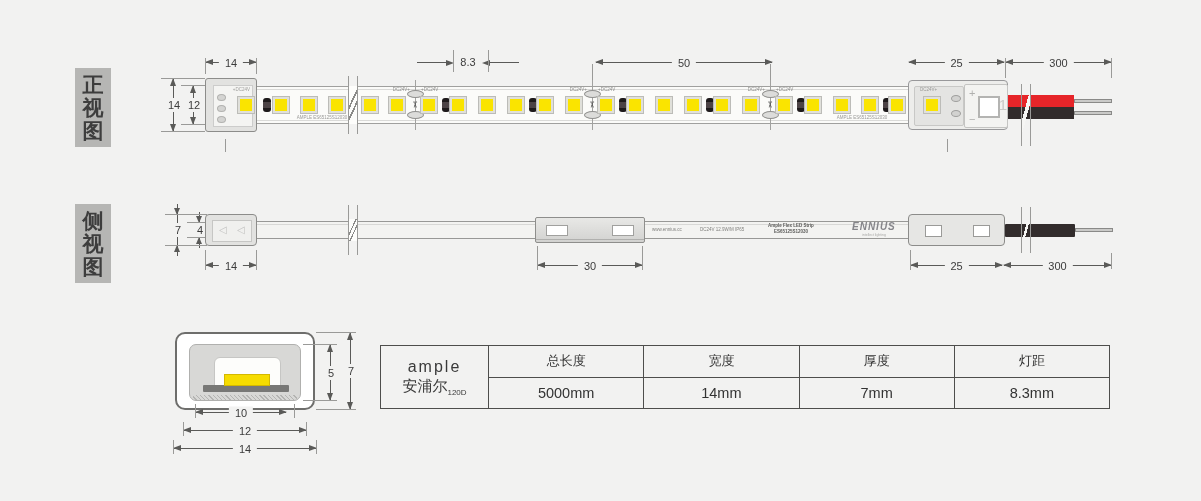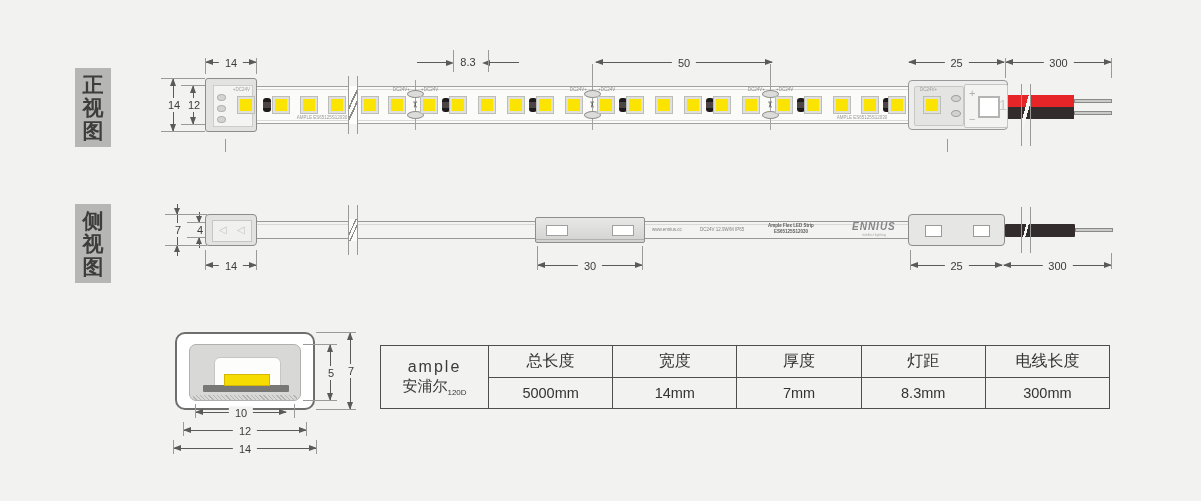--- a/index.html
+++ b/index.html
@@ -93,21 +93,21 @@
   .cs-chip{position:absolute;left:224px;top:374px;width:46px;height:12px;background:#f6dc00;border:1px solid #d4b800;box-sizing:border-box;}
   
   .spec-table{position:absolute;left:380px;top:345px;width:730px;height:64px;display:flex;border:1px solid #4e4e4c;box-sizing:border-box;color:#333;background:#f2f2f1;}
   .brand-cell{width:107px;border-right:1px solid #4e4e4c;display:flex;flex-direction:column;align-items:center;justify-content:center;gap:1px;}
   .brand-latin{font-size:16px;letter-spacing:2px;color:#3a3a3a;}
   .brand-cn{font-size:15px;color:#3a3a3a;}
   .brand-cn sub{font-size:8px;}
   #spec-cols{flex:1;display:flex;}
   .scol{flex:1;display:flex;flex-direction:column;border-left:1px solid #4e4e4c;}
   .scol:first-child{border-left:none;}
-  .scol .th{height:31px;border-bottom:1px solid #4e4e4c;display:flex;align-items:center;justify-content:center;font-size:16px;}
+  .scol .th{height:31px;border-bottom:1px solid #4e4e4c;display:flex;align-items:center;justify-content:center;font-size:13px;}
   .scol .td{height:31px;display:flex;align-items:center;justify-content:center;font-size:14.5px;}
 </style>
 </head>
 <body>
 
 <div class="screen">
 
   <div class="vlabel" style="top:204px">侧视图</div>
   <div class="vlabel" style="top:68px">正视图</div>
 
@@ -370,20 +370,16 @@
           <div class="td">14mm</div>
         </div>
         <div class="scol">
           <div class="th">厚度</div>
           <div class="td">7mm</div>
         </div>
         <div class="scol">
           <div class="th">灯距</div>
           <div class="td">8.3mm</div>
         </div>
-        <div class="scol">
-          <div class="th">电线长度</div>
-          <div class="td">300mm</div>
-        </div>
       </div>
   </div>
 
 </div>
 
 </body></html>

